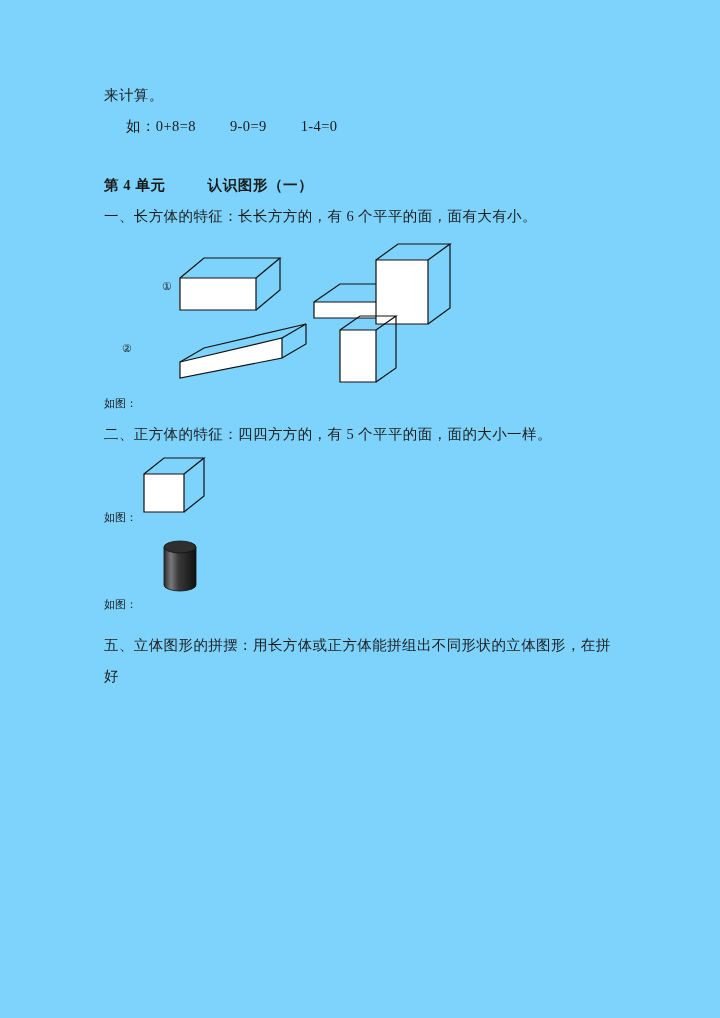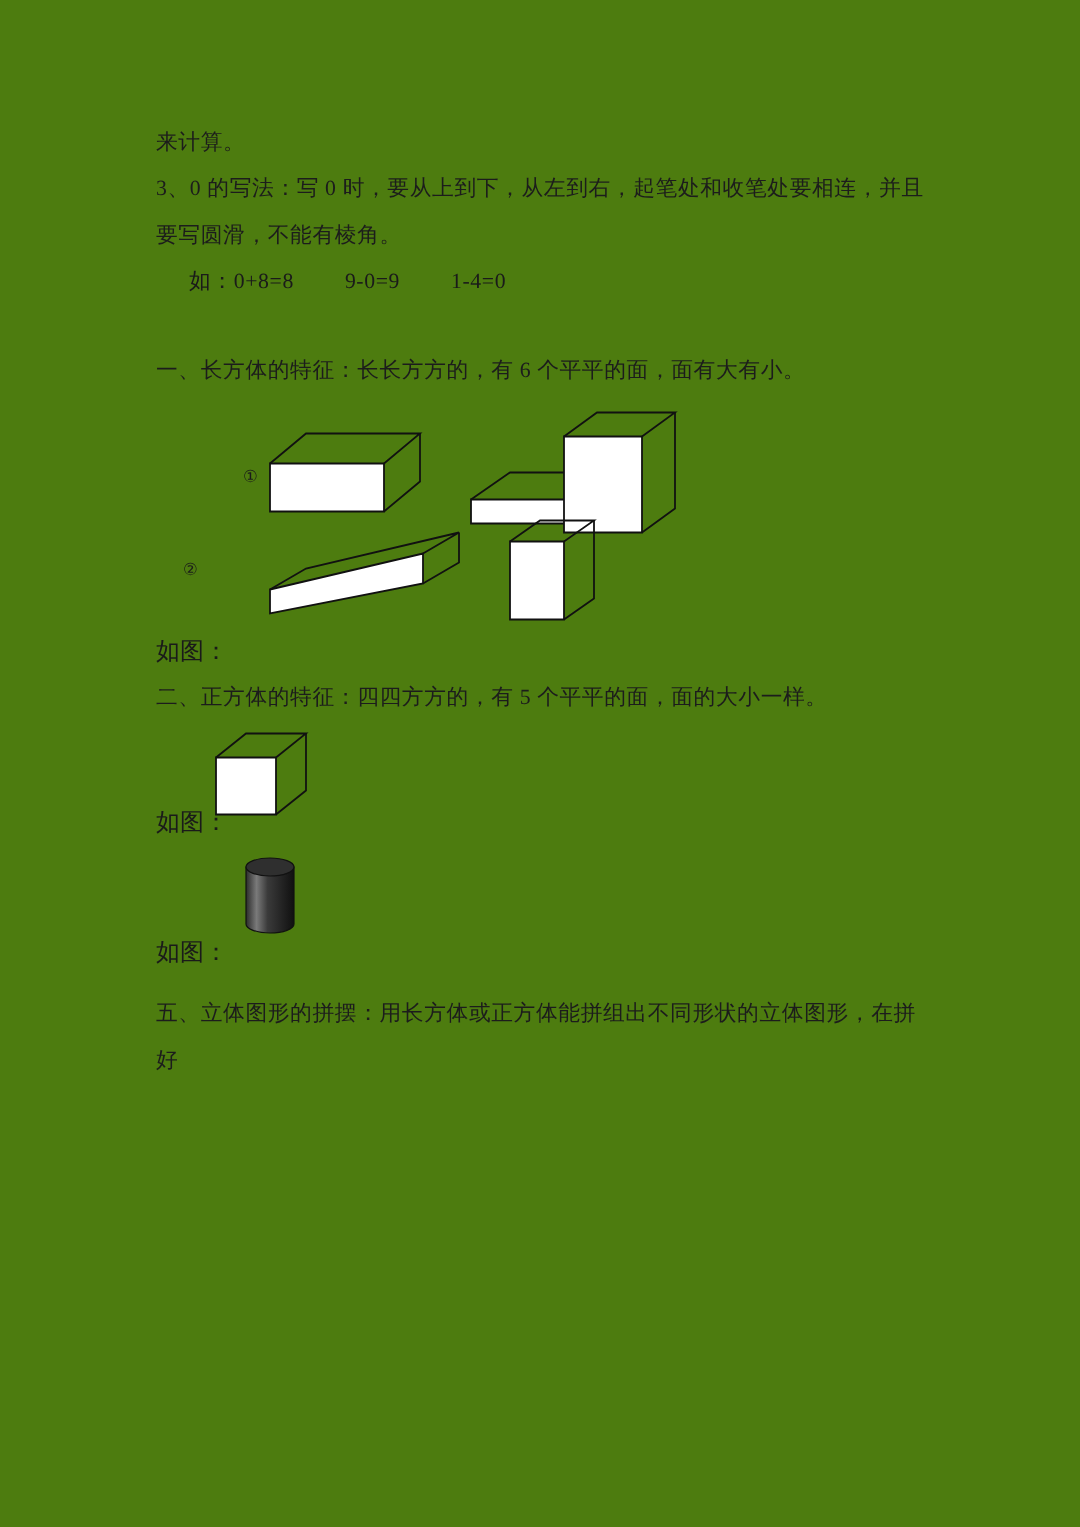--- a/index.html
+++ b/index.html
@@ -13,21 +13,21 @@
     font-family: "Liberation Serif", "DejaVu Serif", serif;
     color: #1a1a1a;
     position: relative;
     overflow: hidden;
   }
   .page {
     position: absolute;
     left: 0; top: 0;
     width: 720px;
     height: 1018px;
-    background: #4d7c0f;
+    background: #7dd3fc;
   }
   .content {
     position: absolute;
     left: 104px;
     top: 80px;
     width: 520px;
   }
   .line {
     font-size: 14.5px;
     line-height: 31px;
@@ -44,21 +44,21 @@
   .heading .unit-title { margin-left: 42px; }
   .spacer-lg { height: 28px; }
   .spacer-sm { height: 10px; }
   .example-line {
     font-size: 14.5px;
     line-height: 31px;
     letter-spacing: 0.4px;
     padding-left: 22px;
   }
   .example-line .gap { display: inline-block; width: 34px; }
-  .ruji { font-size: 16px; line-height: 31px; }
+  .ruji { font-size: 11px; line-height: 31px; }
 
   
   .fig-block {
     position: relative;
   }
   .fig-cuboids {
     height: 150px;
     margin-top: 6px;
   }
   .fig-cube {
@@ -78,28 +78,30 @@
     font-family: "Liberation Serif", serif;
   }
 </style>
 </head>
 <body>
 
 <div class="page">
   <div class="content">
 
     <div class="line">来计算。</div>
-    <div class="line">3、0 的写法：写 0 时，要从上到下，从左到右，起笔处和收笔处要相连，并且要写圆滑，不能有棱角。</div>
 
     <div class="example-line">
       <span>如：</span><span>0+8=8</span><span class="gap"></span><span>9-0=9</span><span class="gap"></span><span>1-4=0</span>
     </div>
 
     <div class="spacer-lg"></div>
 
+    <div class="heading">
+      <span>第 4 单元</span><span class="unit-title">认识图形（一）</span>
+    </div>
 
     <div class="line">一、长方体的特征：长长方方的，有 6 个平平的面，面有大有小。</div>
 
     <div class="fig-block fig-cuboids">
       <span class="abs mark-label" style="left:58px; top:42px;">①</span>
       <span class="abs mark-label" style="left:18px; top:104px;">②</span>
 
       <svg class="abs" style="left:72px; top:14px;" width="110" height="70" viewBox="0 0 110 70">
         <g fill="none" stroke="#111" stroke-width="1.2">
           <polygon points="4,26 80,26 80,58 4,58" fill="#fff"></polygon>

